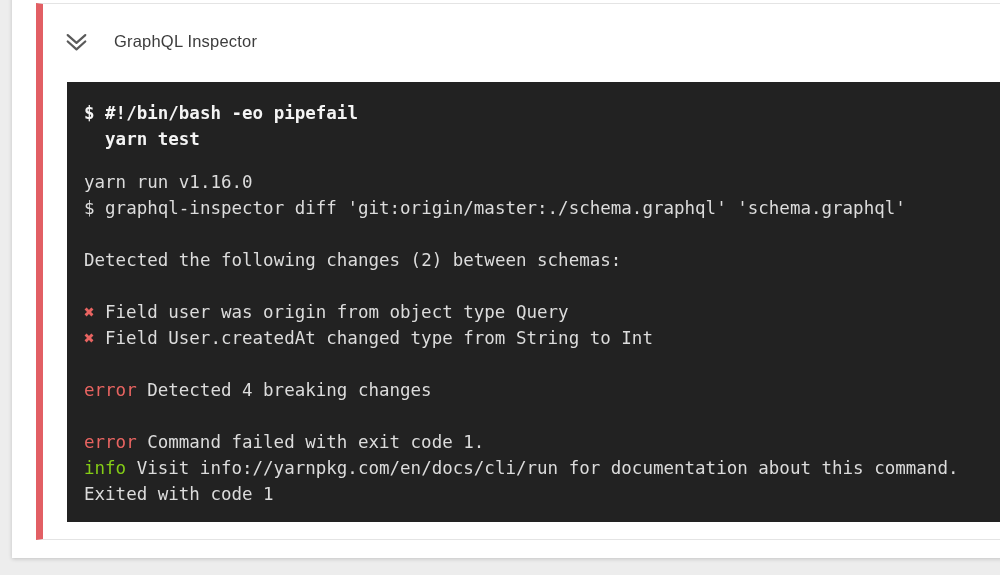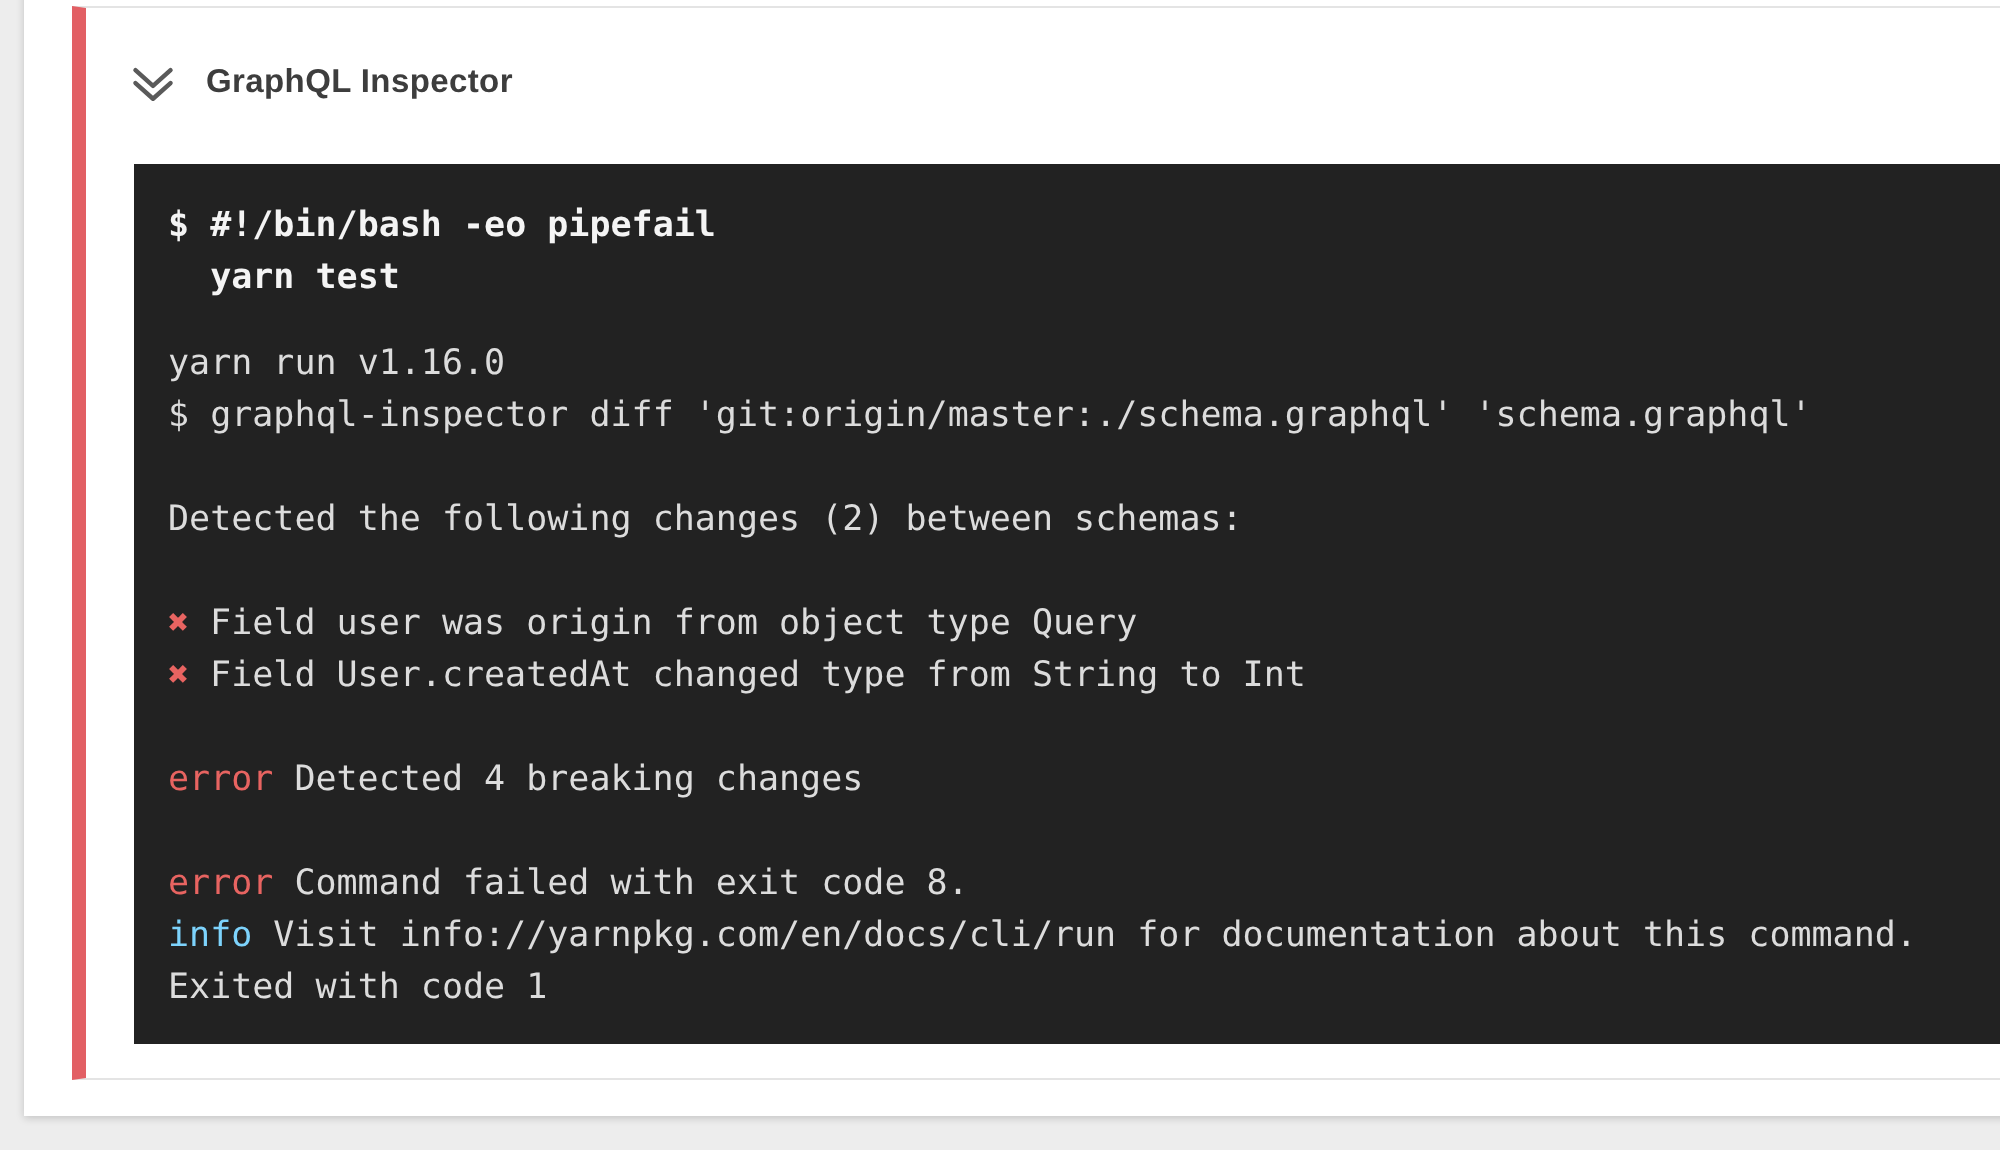--- a/index.html
+++ b/index.html
@@ -41,43 +41,44 @@
     background: none;
     border: none;
     cursor: pointer;
     display: flex;
     align-items: center;
     justify-content: center;
     padding: 0;
   }
   .step-title {
     font-size: 16.5px;
-    font-weight: 700;
+    font-weight: 400;
     color: #3d3d3d;
     letter-spacing: 0.2px;
+    margin-left: 11px;
   }
   .terminal {
     position: absolute;
     left: 24px;
     top: 78px;
     width: 990px;
     height: 440px;
     background: #222222;
     padding: 18px 18px 0 17px;
     overflow: hidden;
     font-family: "DejaVu Sans Mono", "Liberation Mono", monospace;
     font-size: 17.5px;
     line-height: 26px;
     color: #dcdcdc;
   }
   .t-line { height: 26px; white-space: pre; }
   .t-line.bold { font-weight: 700; color: #f4f4f4; }
   .t-gap { height: 17px; }
   .red { color: #e86461; }
-  .cyan { color: #7dd3fc; }
+  .cyan { color: #84cc16; }
   .mark { font-weight: 700; }
   .pad { padding-right: 10.5px; }
 </style>
 </head>
 <body>
 
 <div class="card">
   <div class="step">
 
     <div class="step-header">
@@ -104,19 +105,19 @@
       <div class="t-line">Detected the following changes (2) between schemas:</div>
       <div class="t-line"></div>
 
       <div class="t-line"><span class="red mark pad">✖</span><span>Field user was origin from object type Query</span></div>
       <div class="t-line"><span class="red mark pad">✖</span><span>Field User.createdAt changed type from String to Int</span></div>
       <div class="t-line"></div>
 
       <div class="t-line"><span class="red pad">error</span><span>Detected 4 breaking changes</span></div>
       <div class="t-line"></div>
 
-      <div class="t-line"><span class="red pad">error</span><span>Command failed with exit code 8.</span></div>
+      <div class="t-line"><span class="red pad">error</span><span>Command failed with exit code 1.</span></div>
       <div class="t-line"><span class="cyan pad">info</span><span>Visit info://yarnpkg.com/en/docs/cli/run for documentation about this command.</span></div>
       <div class="t-line">Exited with code 1</div>
     </div>
 
   </div>
 </div>
 
 </body></html>

